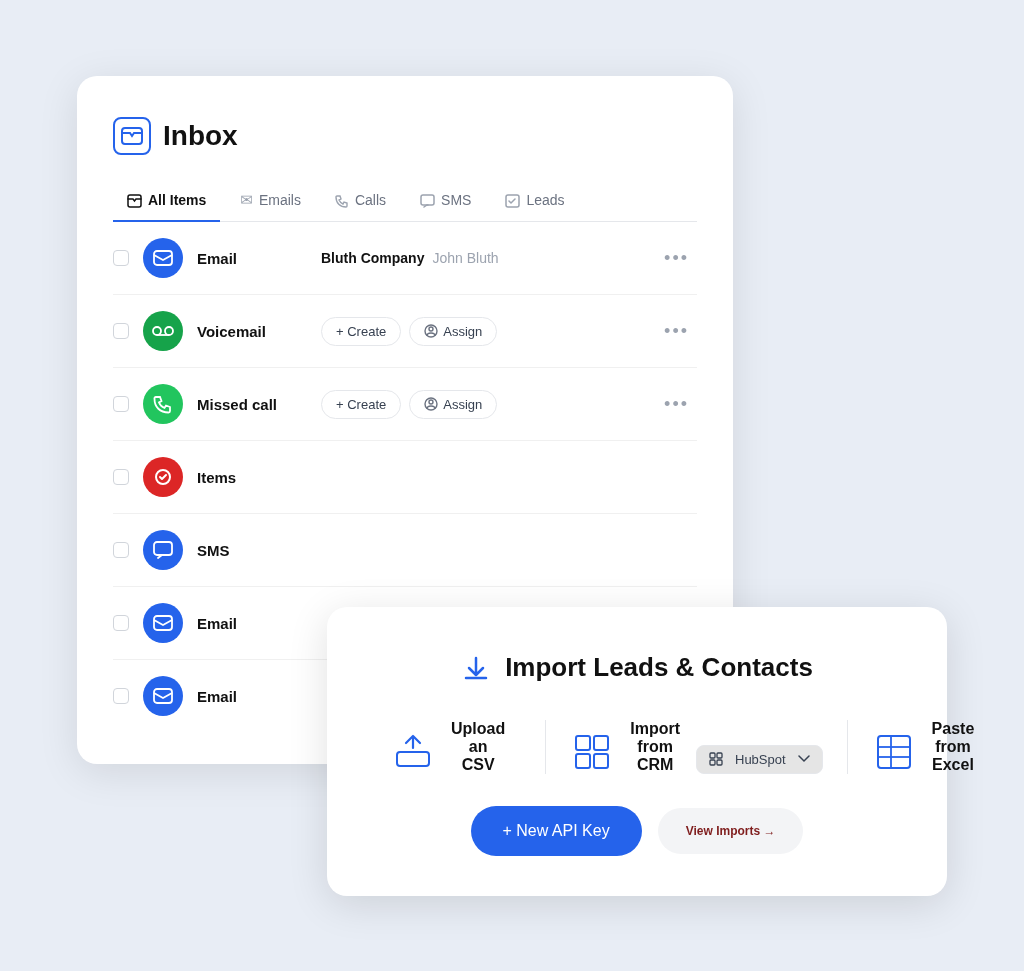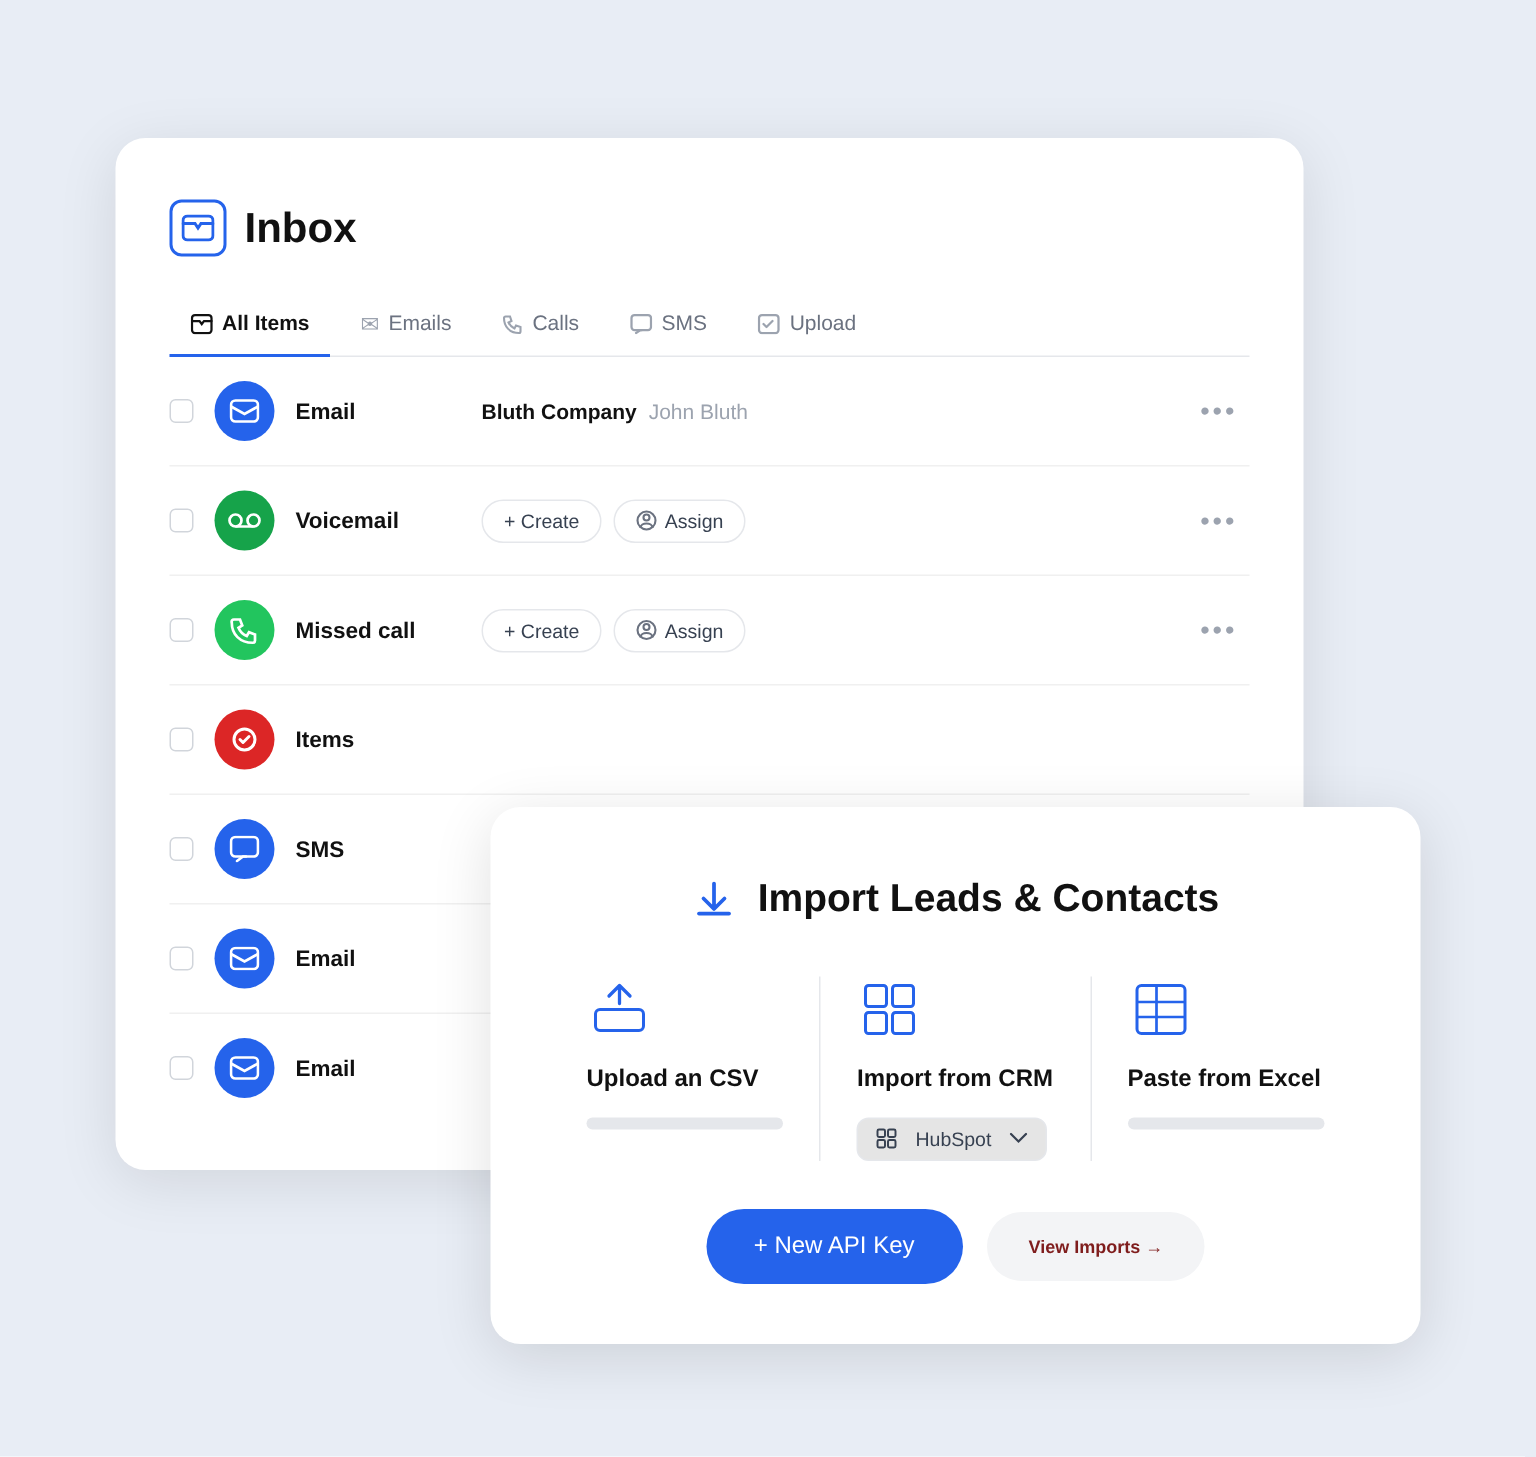--- a/index.html
+++ b/index.html
@@ -14,23 +14,23 @@
       overflow: hidden;
     }
     .scene {
       position: relative;
       width: 870px;
       height: 820px;
     }
     
     .inbox-card {
       position: absolute;
-      top: 16px;
+      top: 0;
       left: 0;
-      width: 792px;
+      width: 656px;
       background: #fff;
       border-radius: 20px;
       box-shadow: 0 8px 40px rgba(0,0,0,0.10);
       padding: 41px 36px 32px;
       z-index: 2;
     }
     .inbox-header {
       display: flex;
       align-items: center;
       gap: 12px;
@@ -53,21 +53,21 @@
     .tab-bar {
       display: flex;
       align-items: center;
       gap: 6px;
       border-bottom: 1.5px solid #e5e7eb;
       padding-bottom: 0;
       margin-bottom: 0;
     }
     .tab {
       display: flex;
-      align-items: flex-start;
+      align-items: center;
       gap: 6px;
       padding: 8px 14px 12px;
       font-size: 14px;
       color: #6b7280;
       cursor: pointer;
       border-bottom: 2px solid transparent;
       margin-bottom: -1.5px;
       white-space: nowrap;
     }
     .tab.active {
@@ -196,22 +196,22 @@
       font-weight: 700;
     }
     .import-options {
       display: flex;
       gap: 0;
       margin-bottom: 32px;
     }
     .import-option {
       flex: 1;
       display: flex;
-      flex-direction: column;
-      align-items: flex-start;
+      flex-direction: row;
+      align-items: flex-end;
       gap: 16px;
       padding: 0 24px;
       border-right: 1px solid #e5e7eb;
     }
     .import-option:last-child {
       border-right: none;
     }
     .import-option-icon {
       color: #2563eb;
       font-size: 36px;
@@ -323,21 +323,21 @@
         </span>
         <span>SMS</span>
       </div>
       <div class="tab">
         <span class="tab-icon">
           <svg width="15" height="14" viewBox="0 0 15 14" fill="none">
               <rect x="1" y="1" width="13" height="12" rx="2" stroke="currentColor" stroke-width="1.5"></rect>
               <path d="M4 7l2 2 4-4" stroke="currentColor" stroke-width="1.5" stroke-linecap="round" stroke-linejoin="round"></path>
             </svg>
         </span>
-        <span>Upload</span>
+        <span>Leads</span>
       </div>
     </div>
 
     <div class="item-list">
 
       <div class="item-row">
         <div class="checkbox"></div>
         <div class="avatar-circle avatar-blue">
           <svg width="20" height="16" viewBox="0 0 20 16" fill="none">
               <rect x="1" y="1" width="18" height="14" rx="3" stroke="white" stroke-width="1.8"></rect>

